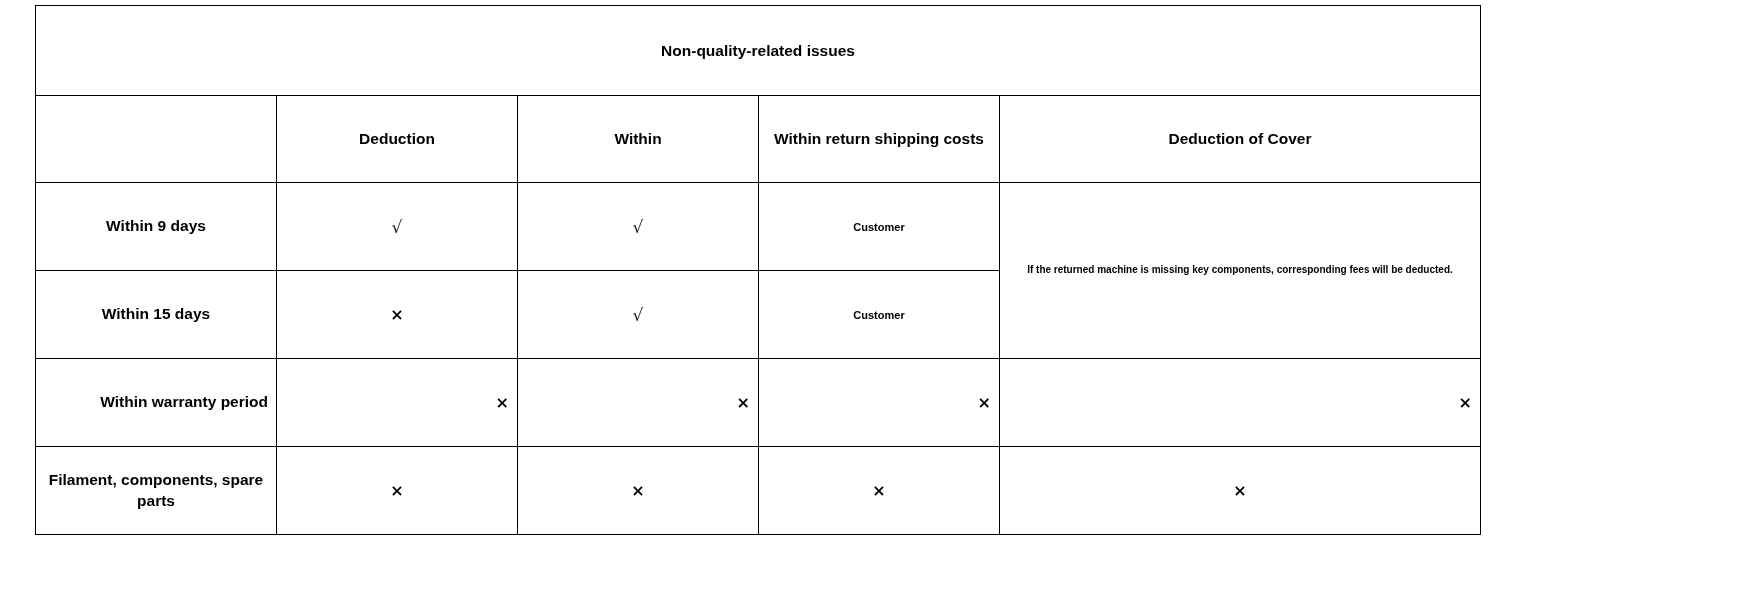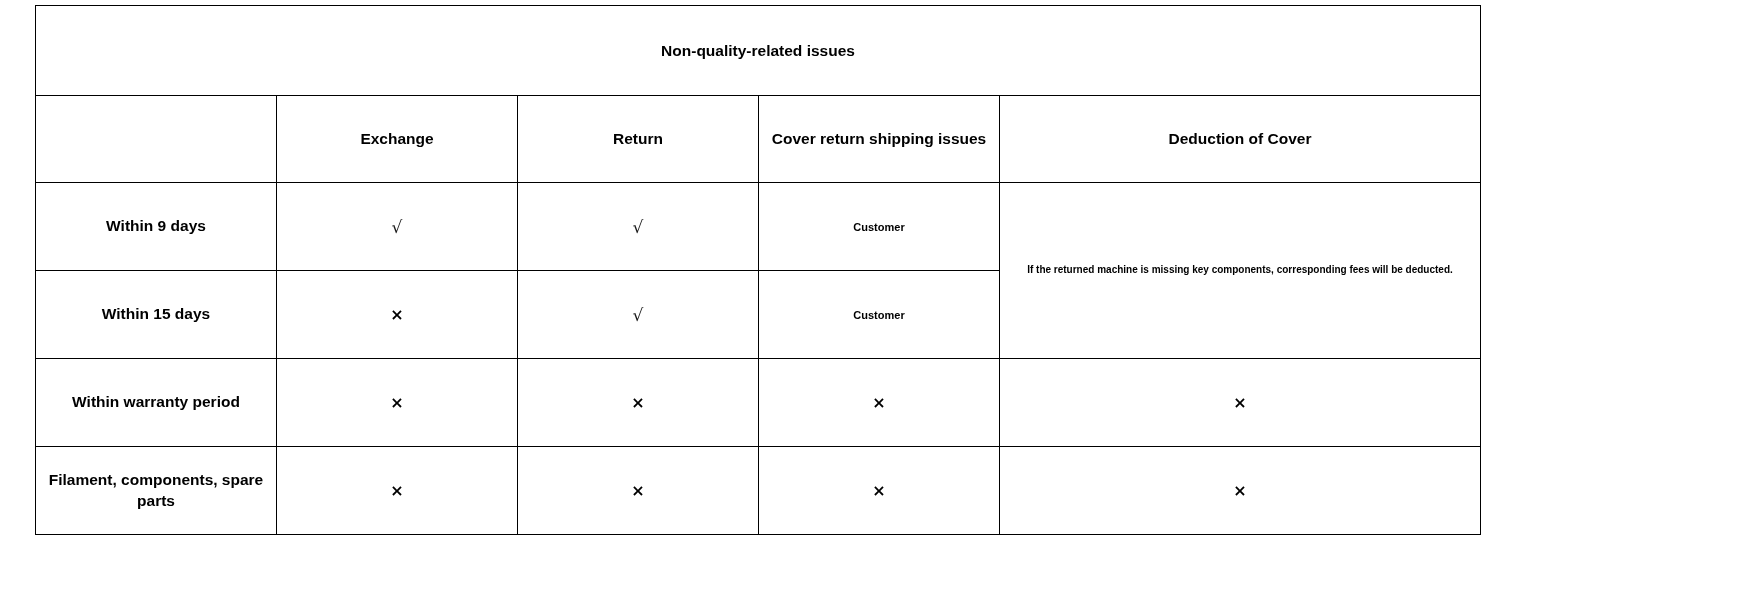--- a/index.html
+++ b/index.html
@@ -76,44 +76,44 @@
   }
   td.merged-note {
     font-weight: bold;
     font-size: 10px;
     line-height: 1.42;
     padding-left: 24px;
     padding-right: 24px;
   }
   tr.r1 td { height: 88px; }
   tr.r2 td { height: 88px; }
-  tr.r3 td { height: 88px; }
+  tr.r3 td { height: 88px; text-align: right; }
   tr.r4 td { height: 88px; }
 </style>
 </head>
 <body>
 
 <div id="policy-table-wrap">
   <table class="policy-table">
     <colgroup>
       <col class="c0">
       <col class="c1">
       <col class="c2">
       <col class="c3">
       <col class="c4">
     </colgroup>
     <tbody>
       <tr>
         <td class="title-cell" colspan="5">Non-quality-related issues</td>
       </tr>
       <tr>
         <td class="header-cell blank-header"></td>
-        <td class="header-cell">Exchange</td>
-        <td class="header-cell">Return</td>
-        <td class="header-cell">Cover return shipping issues</td>
+        <td class="header-cell">Deduction</td>
+        <td class="header-cell">Within</td>
+        <td class="header-cell">Within return shipping costs</td>
         <td class="header-cell">Deduction of Cover</td>
       </tr>
 
       <tr class="r1">
         <td class="row-label">Within 9 days</td>
         <td class="data-cell mark-check">√</td>
         <td class="data-cell mark-check">√</td>
         <td class="data-cell text-value">Customer</td>
         <td class="merged-note" rowspan="2">If the returned machine is missing key components, corresponding fees will be deducted.</td>
       </tr>

